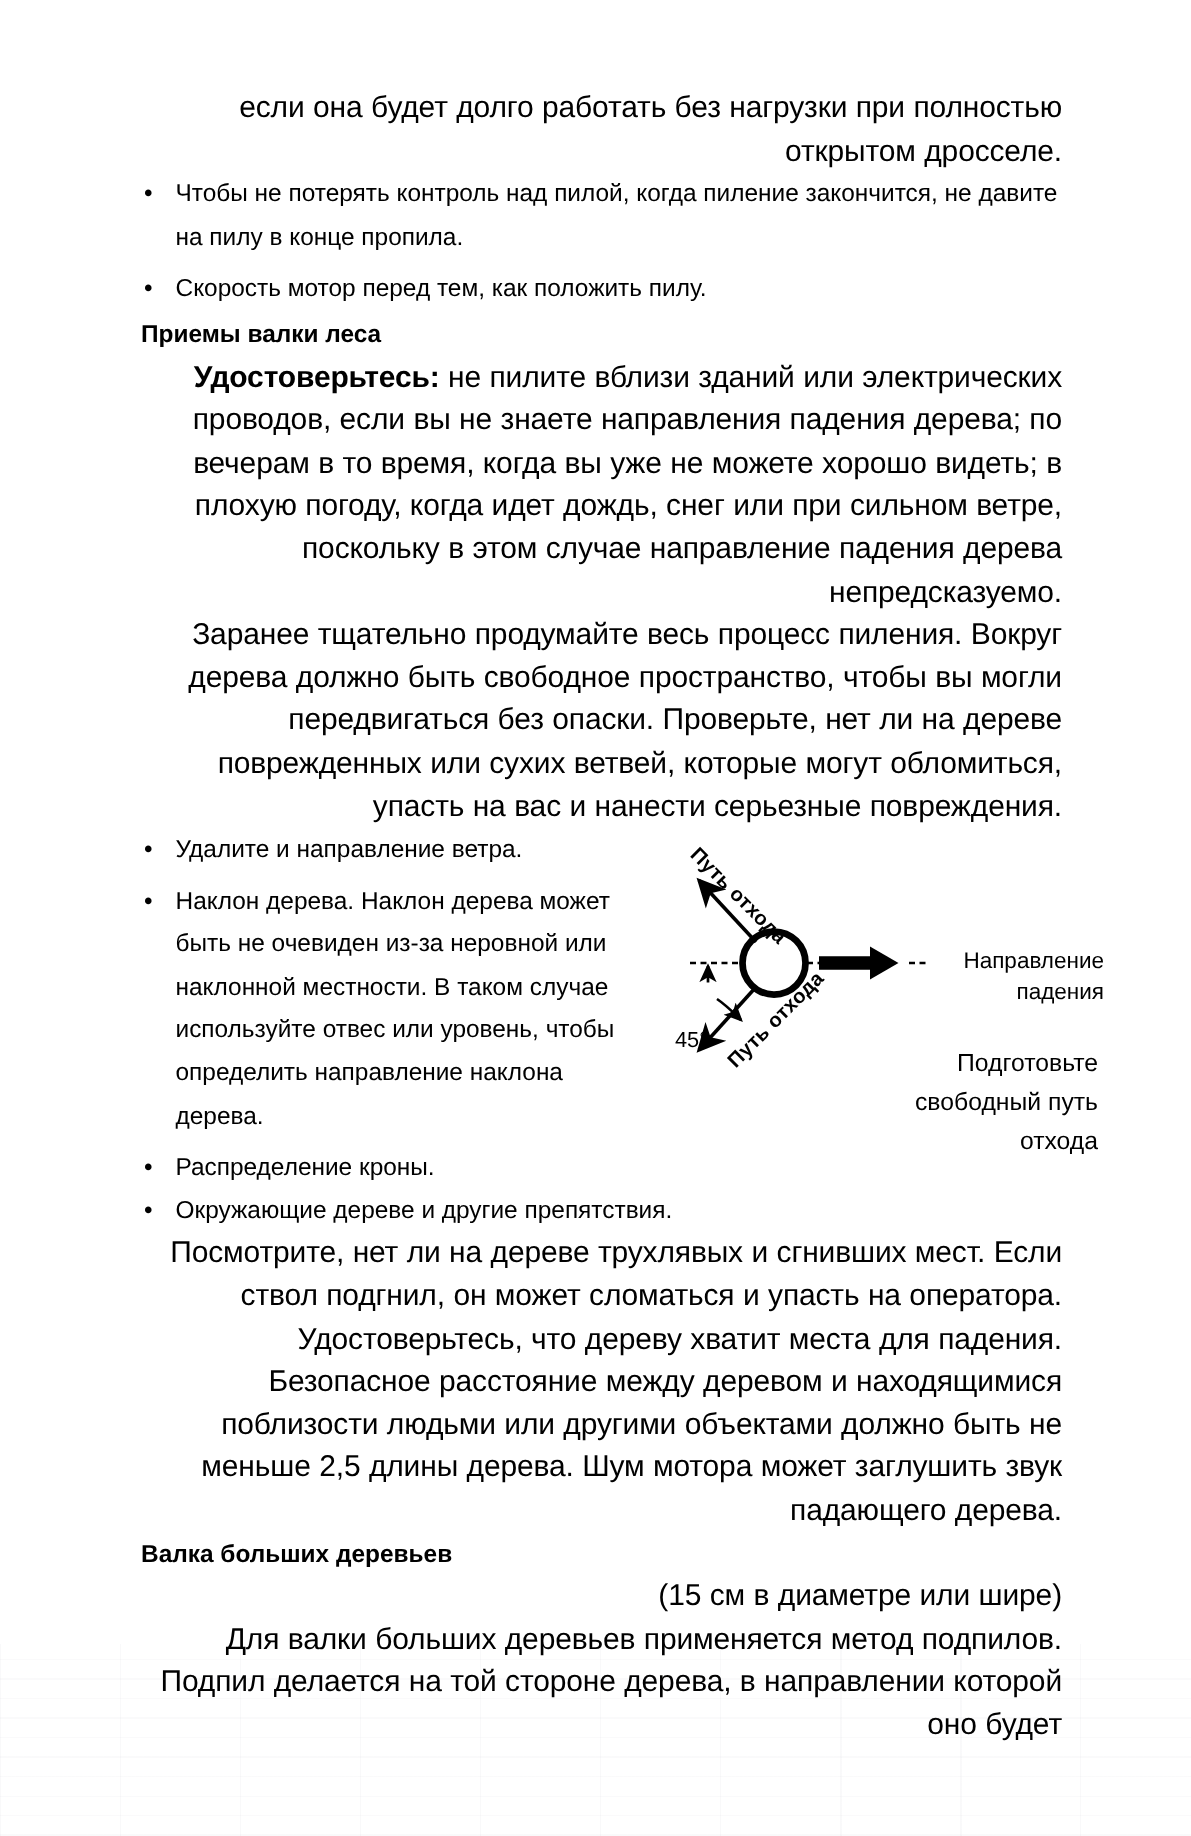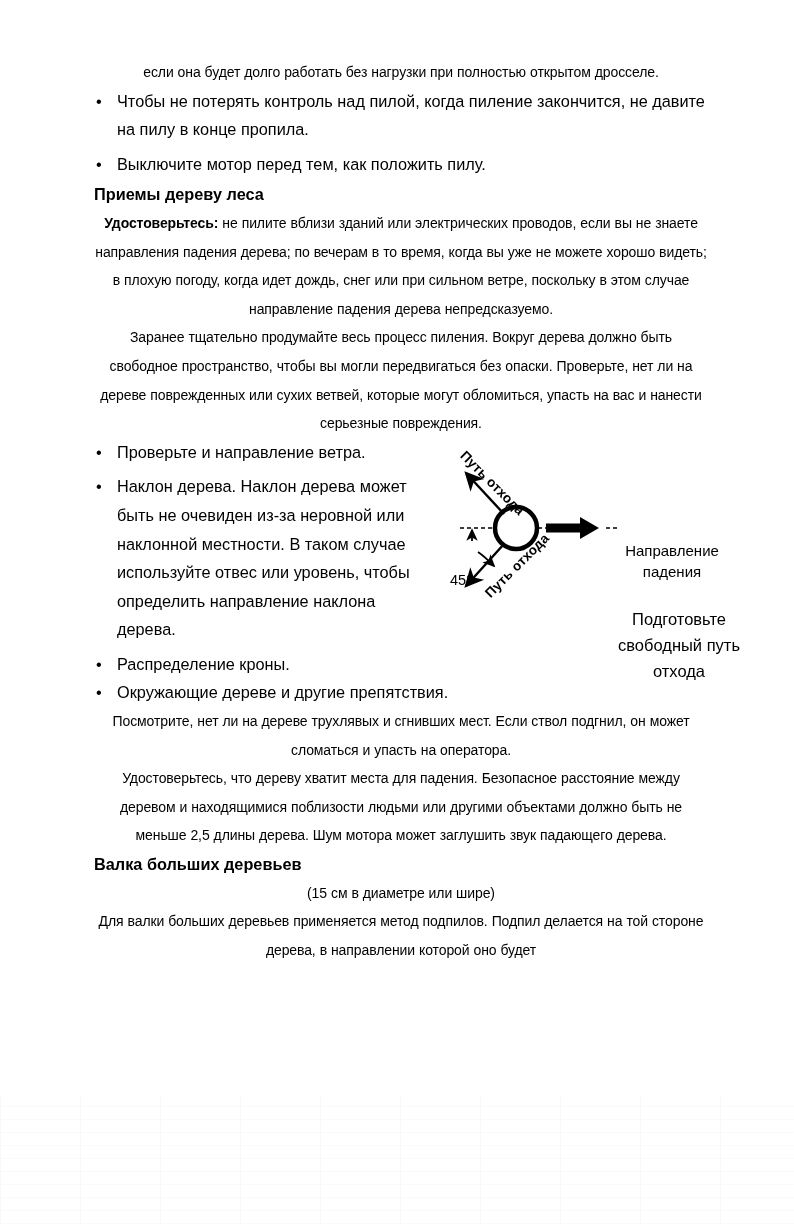--- a/index.html
+++ b/index.html
@@ -20,25 +20,25 @@
     overflow: hidden;
   }
   .content {
     position: absolute;
     left: 94px;
     top: 58px;
     width: 614px;
   }
   
   .para {
-    font-size: 14px;
+    font-size: 20px;
     line-height: 28.6px;
     letter-spacing: -0.1px;
     margin: 0;
-    text-align: center;
+    text-align: right;
     word-spacing: 0.2px;
   }
   .para.cont {
     text-indent: 0;
   }
   .heading {
     font-size: 16.3px;
     line-height: 28.6px;
     font-weight: bold;
     margin: 0;
@@ -84,31 +84,30 @@
     width: 290px;
     height: 222px;
   }
   .figure svg {
     display: block;
   }
   .fig-text {
     position: absolute;
     font-size: 15px;
     line-height: 21px;
-    text-align: center;
+    text-align: right;
     white-space: pre-line;
-    margin-top: 24px;
   }
   .fig-dir {
     left: 162px;
     top: 76px;
     width: 128px;
   }
   .fig-prepare {
-    left: 158px;
+    left: 136px;
     top: 142px;
     width: 150px;
     font-size: 16.5px;
     line-height: 26px;
   }
   .rot-label {
     position: absolute;
     font-size: 13.5px;
     font-weight: bold;
     white-space: nowrap;
@@ -154,39 +153,39 @@
 
     <p class="para cont">если она будет долго работать без нагрузки при полностью открытом дросселе.</p>
 
     <ul class="bullets spaced">
       <li>
         <span class="dot">•</span>
         <span>Чтобы не потерять контроль над пилой, когда пиление закончится, не давите на пилу в конце пропила.</span>
       </li>
       <li>
         <span class="dot">•</span>
-        <span>Выключите мотор перед тем, как положить пилу.</span>
+        <span>Скорость мотор перед тем, как положить пилу.</span>
       </li>
     </ul>
 
     <div class="gap-s"></div>
 
-    <h2 class="heading">Приемы дереву леса</h2>
+    <h2 class="heading">Приемы валки леса</h2>
 
     <p class="para"><span class="lead">Удостоверьтесь:</span><span> не пилите вблизи зданий или электрических проводов, если вы не знаете направления падения дерева; по вечерам в то время, когда вы уже не можете хорошо видеть; в плохую погоду, когда идет дождь, снег или при сильном ветре, поскольку в этом случае направление падения дерева непредсказуемо.</span></p>
 
     <p class="para">Заранее тщательно продумайте весь процесс пиления. Вокруг дерева должно быть свободное пространство, чтобы вы могли передвигаться без опаски. Проверьте, нет ли на дереве поврежденных или сухих ветвей, которые могут обломиться, упасть на вас и нанести серьезные повреждения.</p>
 
 
     <div class="wrap">
 
       <ul class="bullets spaced narrow">
         <li>
           <span class="dot">•</span>
-          <span>Проверьте и направление ветра.</span>
+          <span>Удалите и направление ветра.</span>
         </li>
         <li>
           <span class="dot">•</span>
           <span>Наклон дерева. Наклон дерева может быть не очевиден из-за неровной или наклонной местности. В таком случае используйте отвес или уровень, чтобы определить направление наклона дерева.</span>
         </li>
         <li>
           <span class="dot">•</span>
           <span>Распределение кроны.</span>
         </li>
       </ul>

